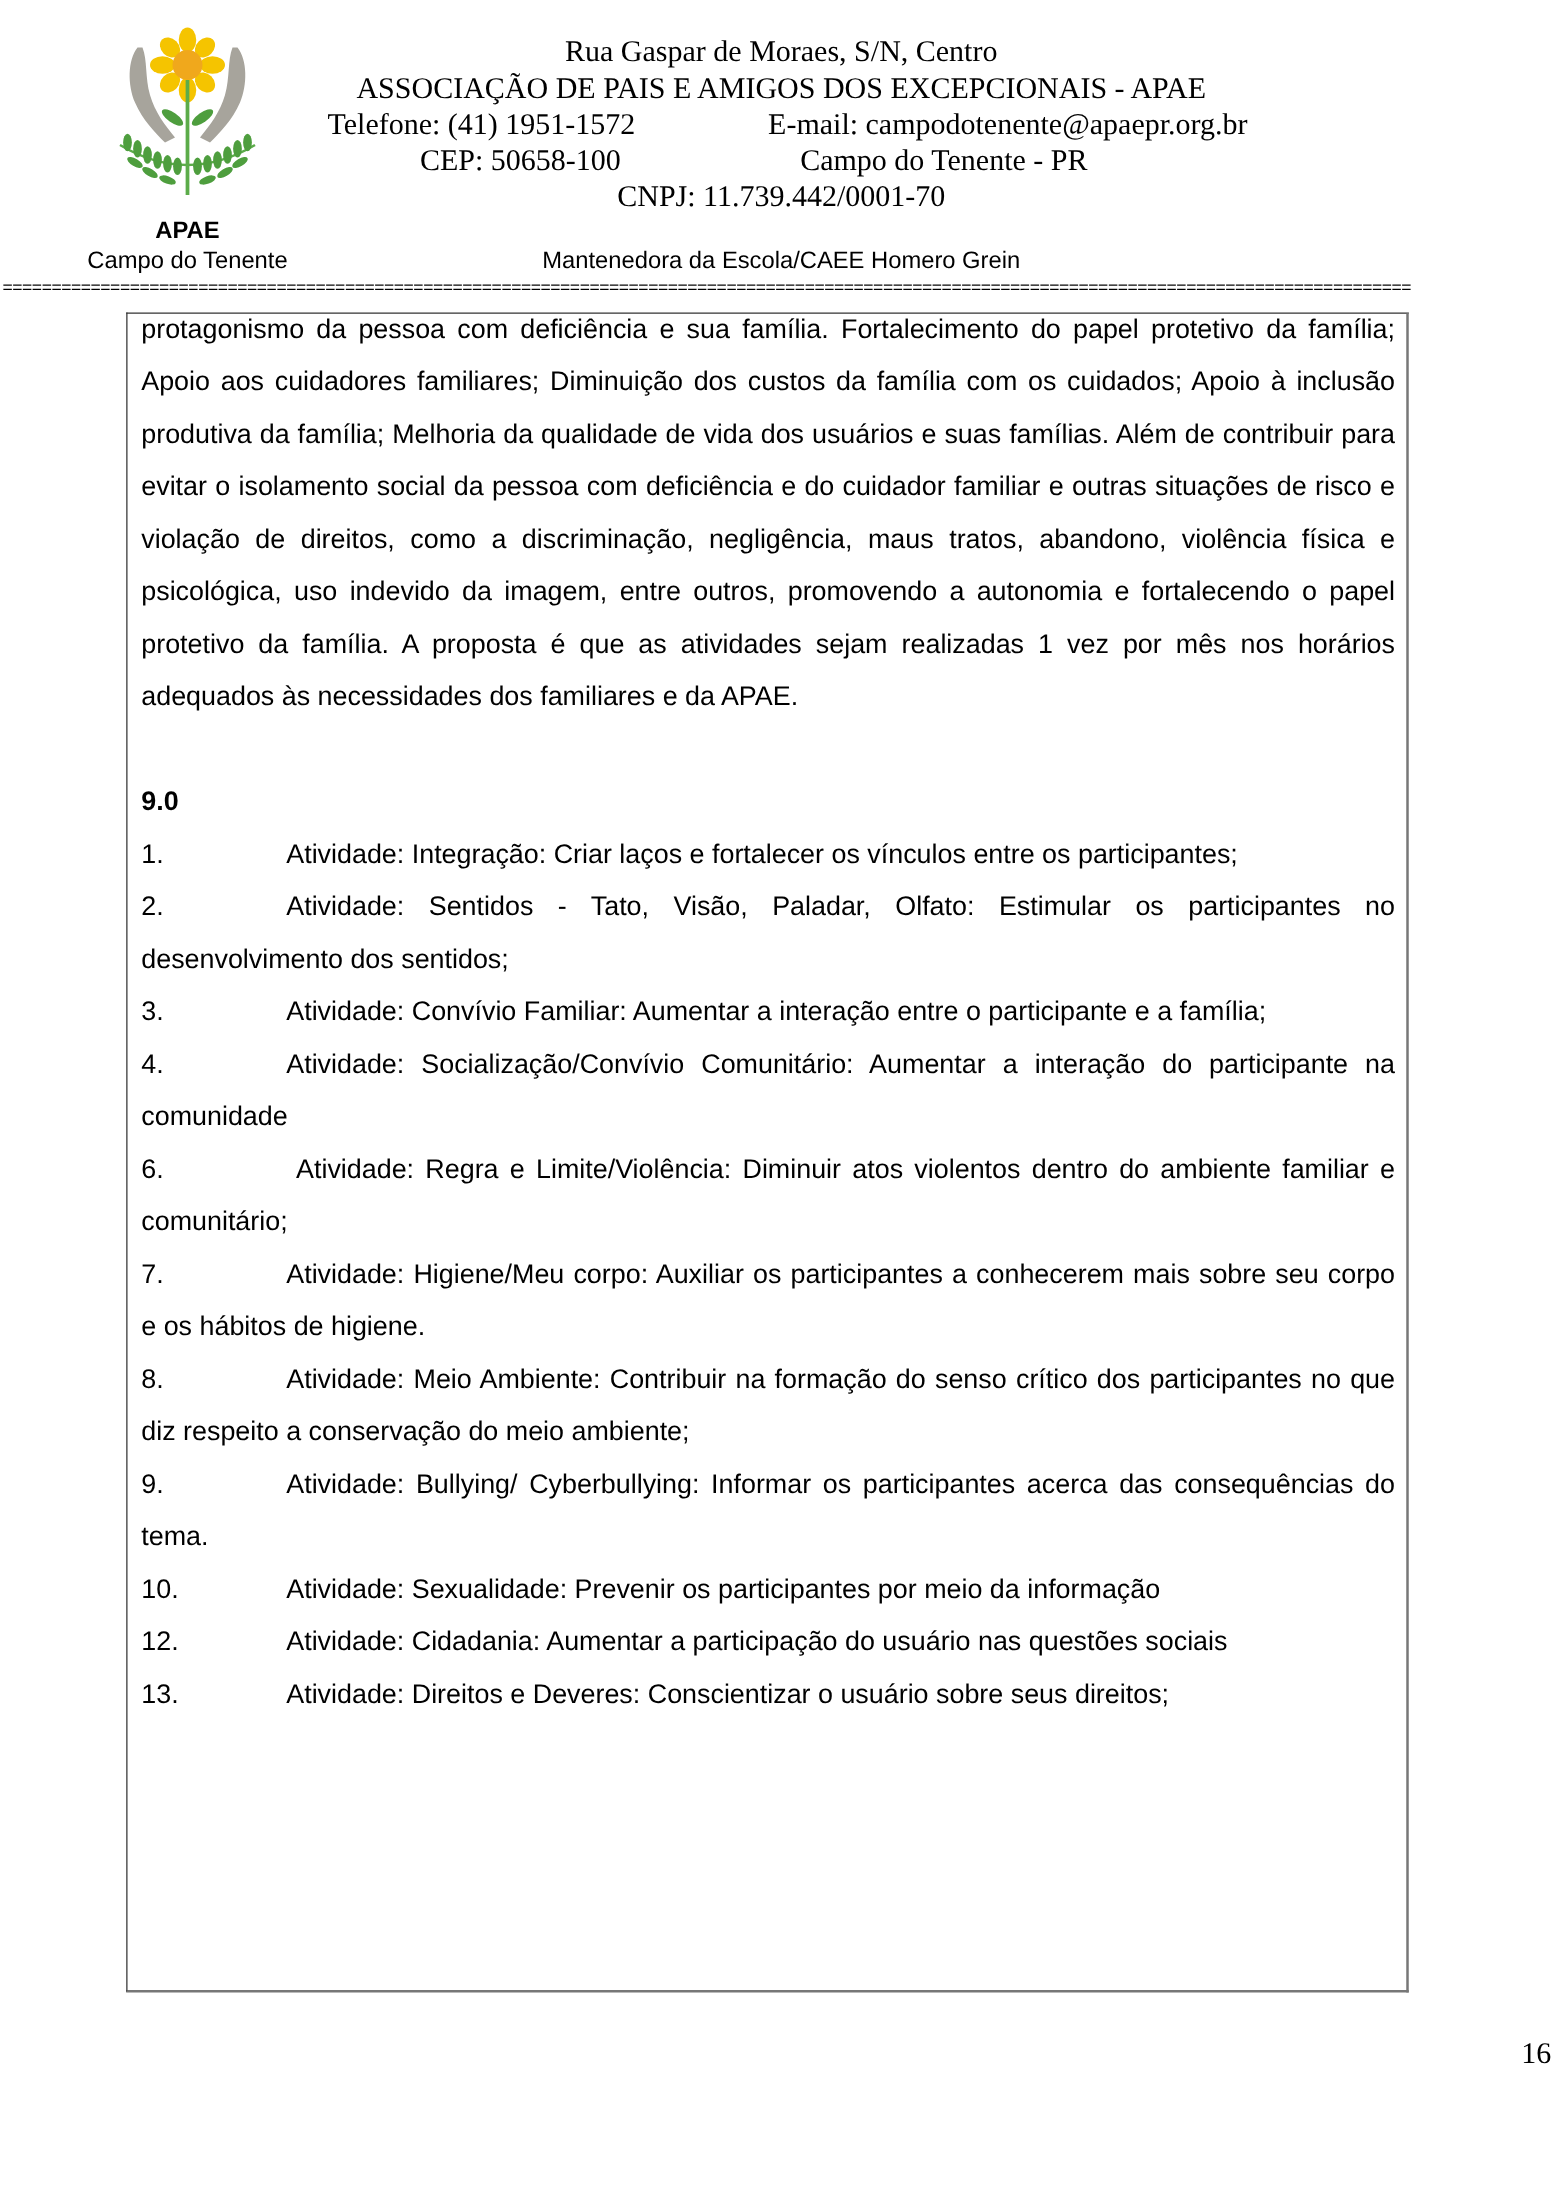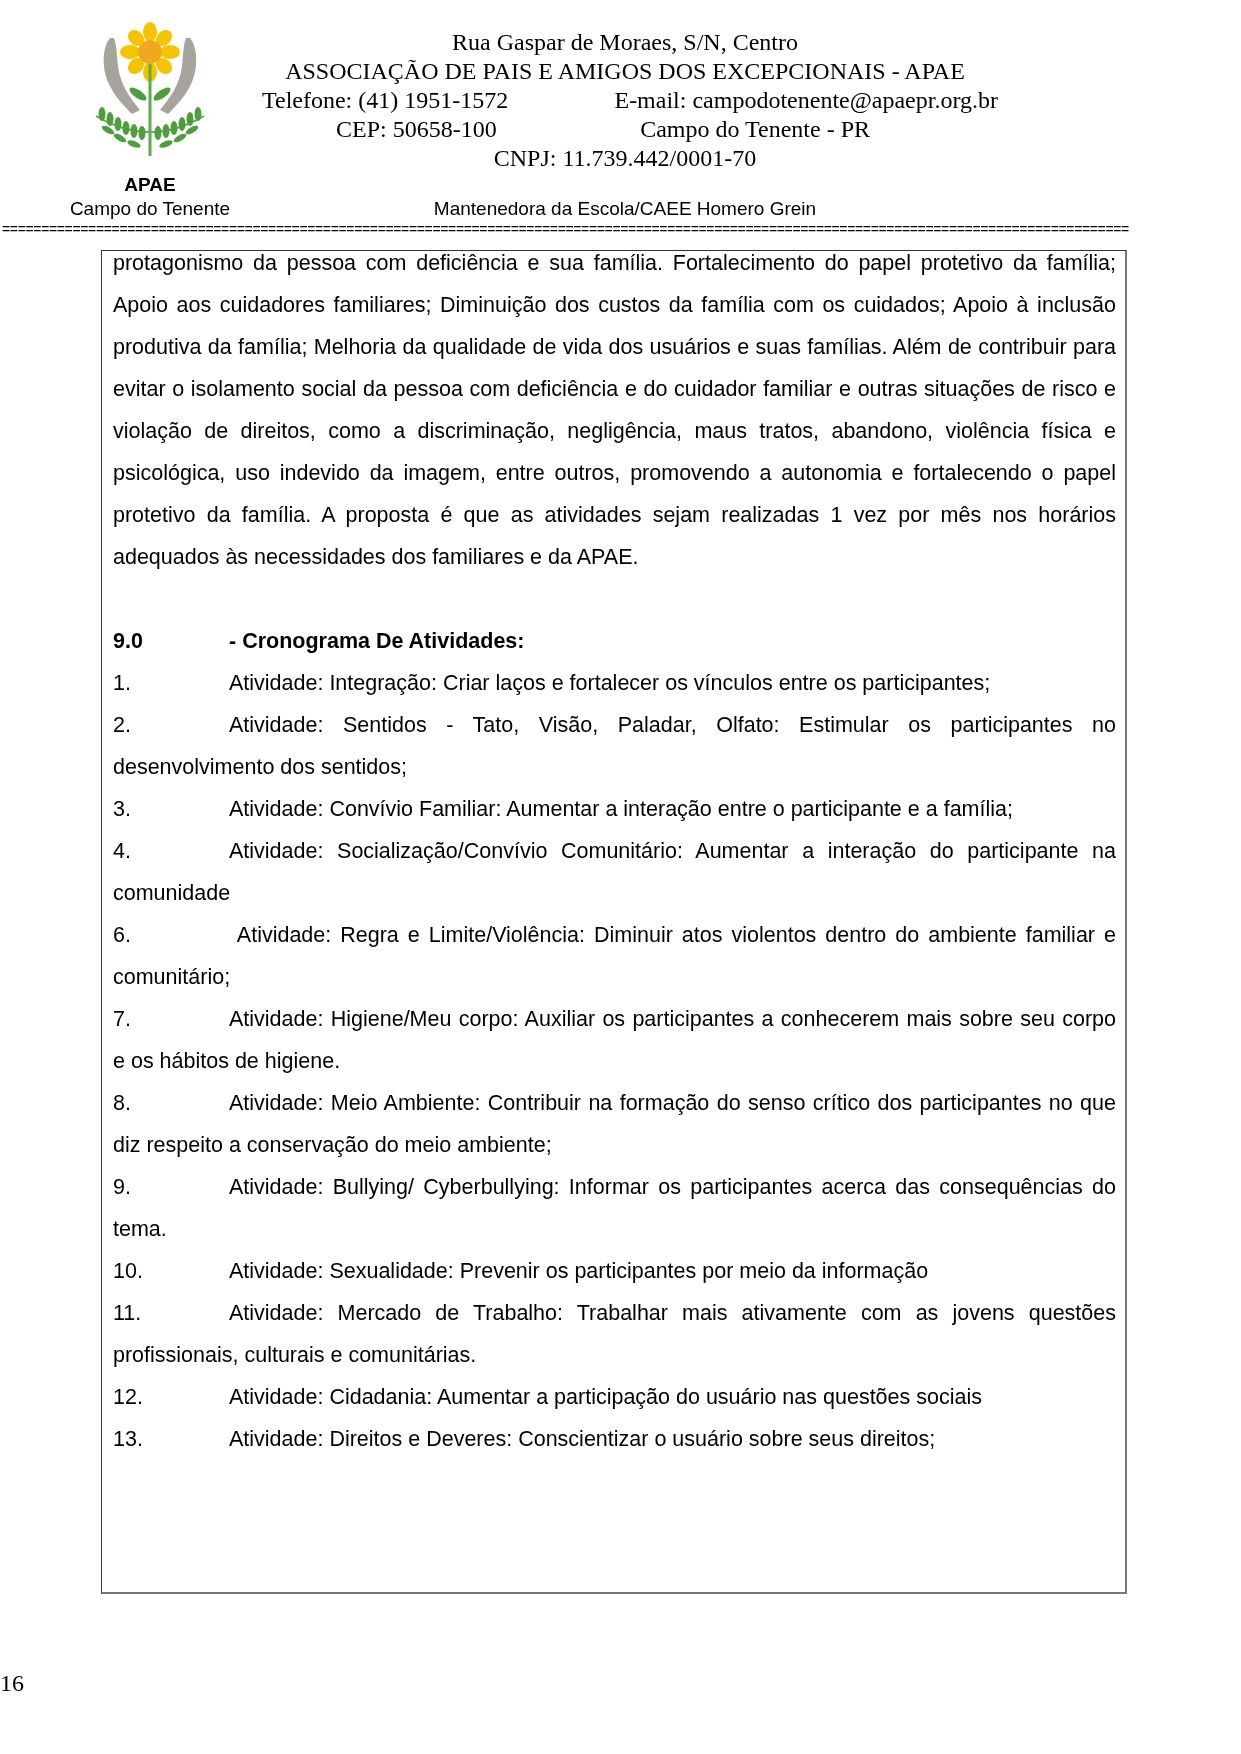--- a/index.html
+++ b/index.html
@@ -25,22 +25,22 @@
       border-top: 1px solid #333; border-left: 1px solid #333;
       border-right: 2px solid #777; border-bottom: 2px solid #777; box-sizing: border-box; }
     .content { position: absolute; left: 113px; top: 242px; width: 1003px;
       font-family: "Liberation Sans", sans-serif; font-size: 21.5px; line-height: 42px; }
     .para { text-align: justify; text-align-last: left; margin: 0; }
     .spacer { height: 42px; }
     .heading { font-weight: bold; display: flex; }
     .heading .num { width: 116px; }
     .item { text-align: justify; text-align-last: left; margin: 0; }
     .item .num { display: inline-block; width: 116px; }
-    .page-number { position: absolute; left: 0; width: 1241px; top: 1630px; text-align: left;
-      font-family: "Liberation Serif", serif; font-size: 24px; margin-top: 40px; }
+    .page-number { position: absolute; left: 0; width: 1241px; top: 1630px; text-align: right;
+      font-family: "Liberation Serif", serif; font-size: 24px; }
   </style>
 </head>
 <body>
 
 <div class="header">
   <svg class="logo" viewBox="0 0 140 140" xmlns="http://www.w3.org/2000/svg">
 
     <path d="M30 20 C22 30 22 50 28 64 C34 78 44 88 52 96 L60 92 C52 82 44 72 40 58 C36 44 38 30 34 20 Z" fill="#a7a49c"></path>
     <path d="M110 20 C118 30 118 50 112 64 C106 78 96 88 88 96 L80 92 C88 82 96 72 100 58 C104 44 102 30 106 20 Z" fill="#a7a49c"></path>
 
@@ -102,31 +102,29 @@
   <div class="rule">================================================================================================================================================</div>
 </div>
 
 <div class="box"></div>
 
 <div class="content">
   <p class="para">protagonismo da pessoa com deficiência e sua família. Fortalecimento do papel protetivo da família; Apoio aos cuidadores familiares; Diminuição dos custos da família com os cuidados; Apoio à inclusão produtiva da família; Melhoria da qualidade de vida dos usuários e suas famílias. Além de contribuir para evitar o isolamento social da pessoa com deficiência e do cuidador familiar e outras situações de risco e violação de direitos, como a discriminação, negligência, maus tratos, abandono, violência física e psicológica, uso indevido da imagem, entre outros, promovendo a autonomia e fortalecendo o papel protetivo da família. A proposta é que as atividades sejam realizadas 1 vez por mês nos horários adequados às necessidades dos familiares e da APAE.</p>
   <div class="spacer"></div>
   <div class="heading">
     <span class="num">9.0</span>
-    <span>- Cronograma De Atividades:</span>
   </div>
   <div>
     <p class="item"><span class="num">1.</span><span>Atividade: Integração: Criar laços e fortalecer os vínculos entre os participantes;</span></p>
     <p class="item"><span class="num">2.</span><span>Atividade: Sentidos - Tato, Visão, Paladar, Olfato: Estimular os participantes no desenvolvimento dos sentidos;</span></p>
     <p class="item"><span class="num">3.</span><span>Atividade: Convívio Familiar: Aumentar a interação entre o participante e a família;</span></p>
     <p class="item"><span class="num">4.</span><span>Atividade: Socialização/Convívio Comunitário: Aumentar a interação do participante na comunidade</span></p>
     <p class="item"><span class="num">6.</span><span> Atividade: Regra e Limite/Violência: Diminuir atos violentos dentro do ambiente familiar e comunitário;</span></p>
     <p class="item"><span class="num">7.</span><span>Atividade: Higiene/Meu corpo: Auxiliar os participantes a conhecerem mais sobre seu corpo e os hábitos de higiene.</span></p>
     <p class="item"><span class="num">8.</span><span>Atividade: Meio Ambiente: Contribuir na formação do senso crítico dos participantes no que diz respeito a conservação do meio ambiente;</span></p>
     <p class="item"><span class="num">9.</span><span>Atividade: Bullying/ Cyberbullying: Informar os participantes acerca das consequências do tema.</span></p>
     <p class="item"><span class="num">10.</span><span>Atividade: Sexualidade: Prevenir os participantes por meio da informação</span></p>
-    <p class="item"><span class="num">11.</span><span>Atividade: Mercado de Trabalho: Trabalhar mais ativamente com as jovens questões profissionais, culturais e comunitárias.</span></p>
     <p class="item"><span class="num">12.</span><span>Atividade: Cidadania: Aumentar a participação do usuário nas questões sociais</span></p>
     <p class="item"><span class="num">13.</span><span>Atividade: Direitos e Deveres: Conscientizar o usuário sobre seus direitos;</span></p>
   </div>
 </div>
 
 <div class="page-number">16</div>
 
 </body></html>

